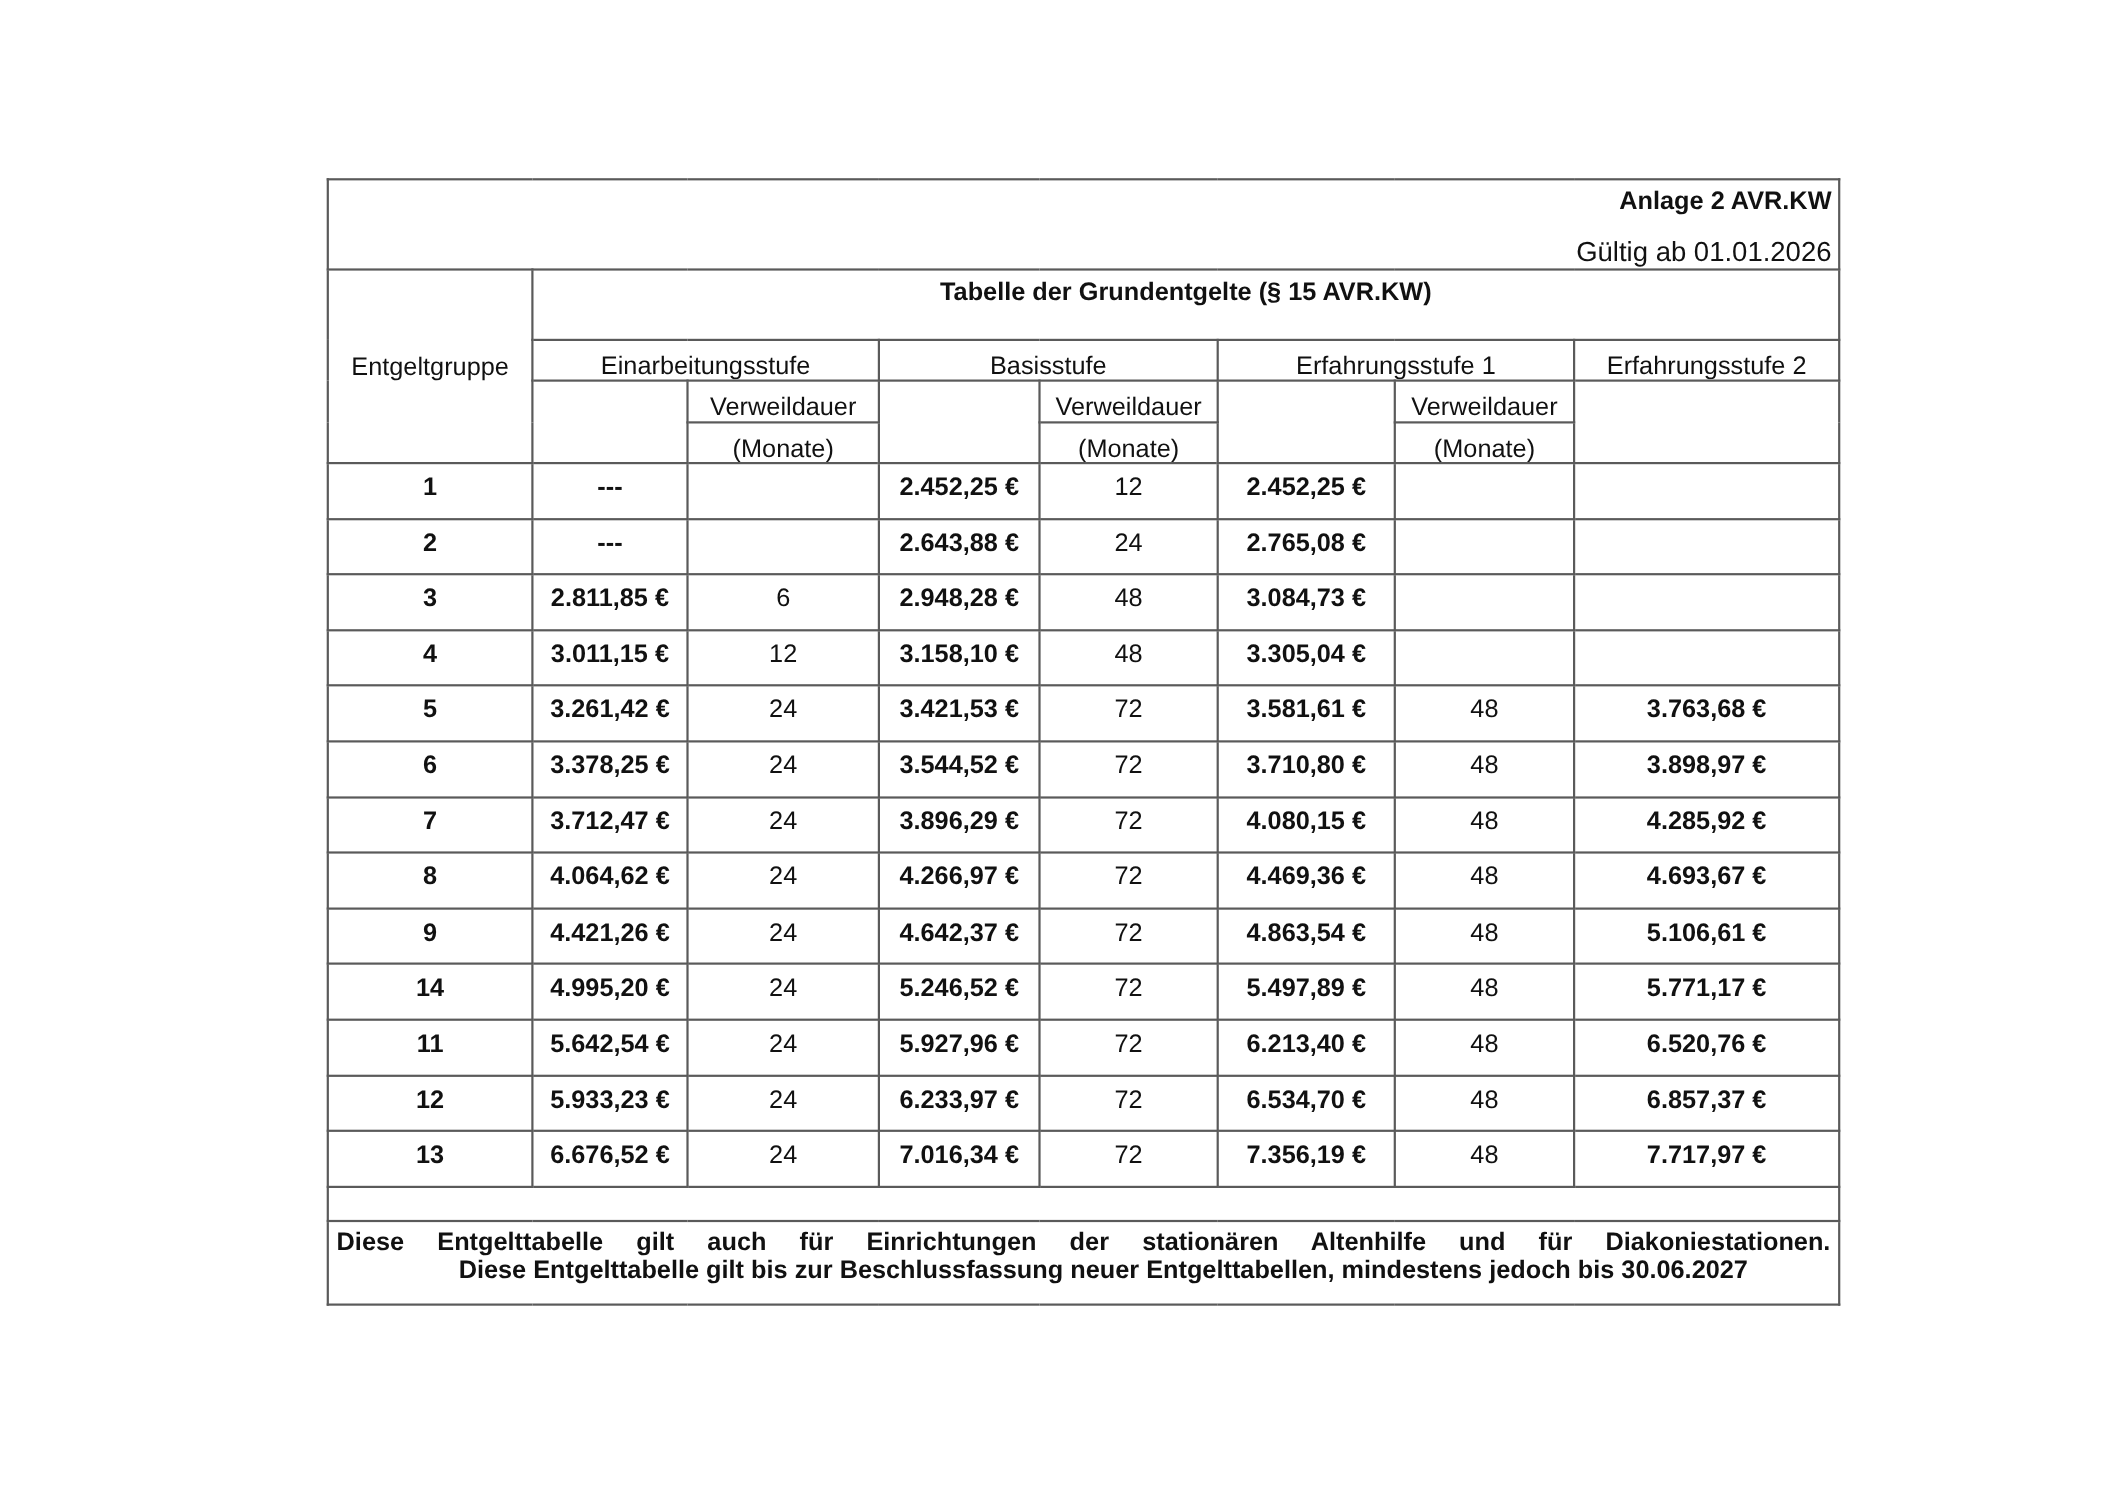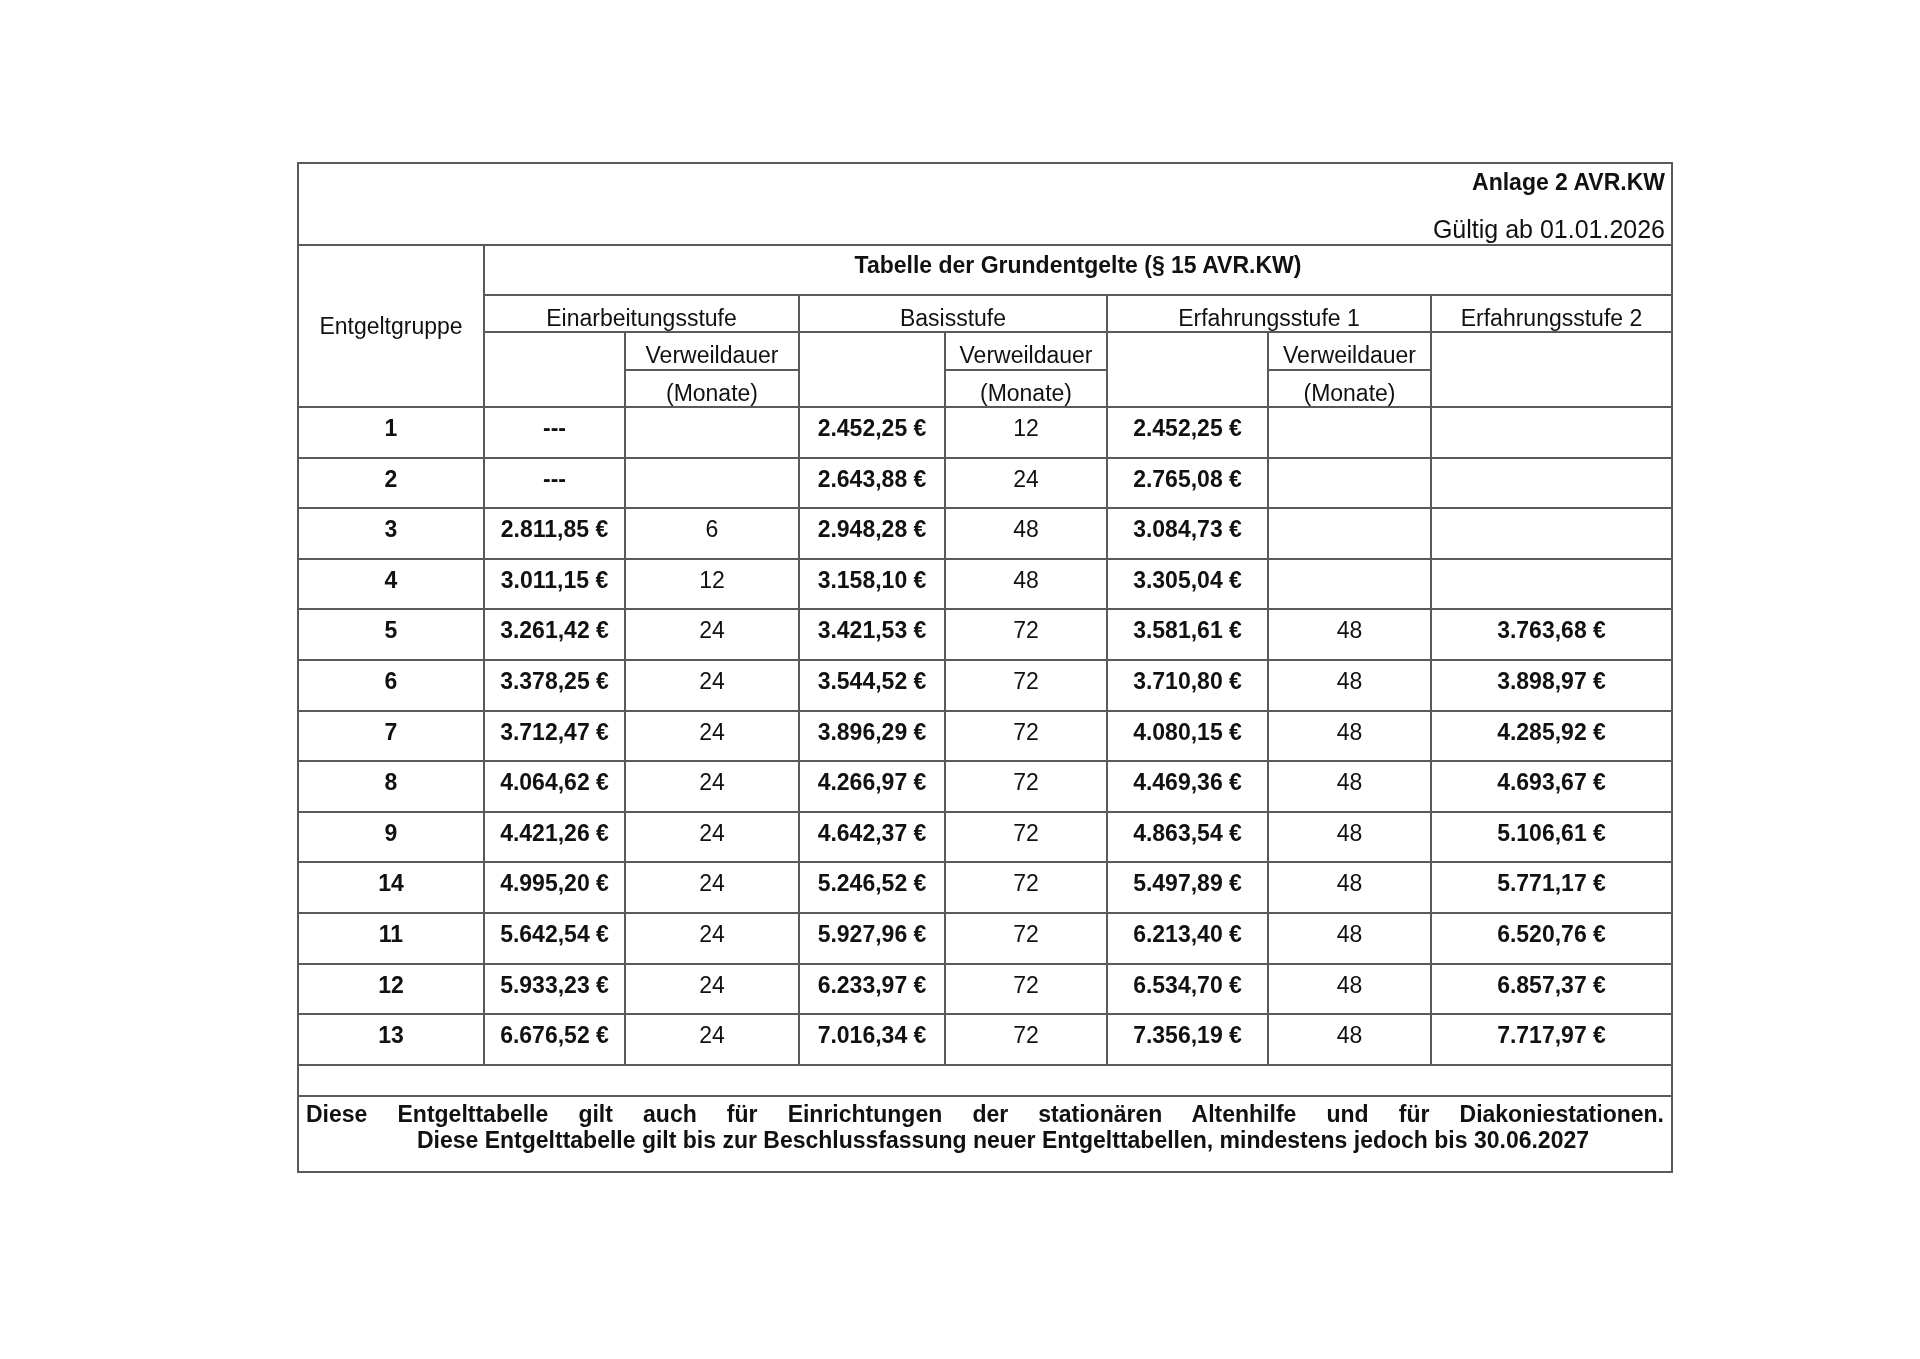--- a/index.html
+++ b/index.html
@@ -12,21 +12,21 @@
     border-collapse: collapse; table-layout: fixed; width: 1374px;
   }
   table.grid td {
     border: 2px solid #5a5a5a; padding: 0; vertical-align: top; text-align: center;
     font-size: 23px; line-height: 1.15; box-sizing: border-box; overflow: hidden; white-space: nowrap;
   }
   .b { font-weight: bold; }
   .title-cell { height: 76px; text-align: right !important; padding: 0 6px 0 0 !important; }
   .title-cell .t1 { font-weight: bold; font-size: 23px; margin-top: 5px; height: 34px; }
   .title-cell .t2 { font-size: 25px; margin-top: 12px; }
-  .h50 { height: 50px; }
+  .h50 { height: 64px; }
   .h51 { height: 34px; }
   .pt { padding-top: 9px !important; }
   .pt6 { padding-top: 6px !important; }
   .group-head { vertical-align: middle !important; font-weight: normal; }
   tr.data td { height: 50.6px; padding-top: 7px; }
   tr.spacer td { height: 31px; }
   .footer-cell {
     height: 76px; text-align: justify !important; white-space: normal !important;
     font-weight: bold; font-size: 23px; line-height: 30px; padding: 4px 7px 0 7px !important;
     vertical-align: top;

